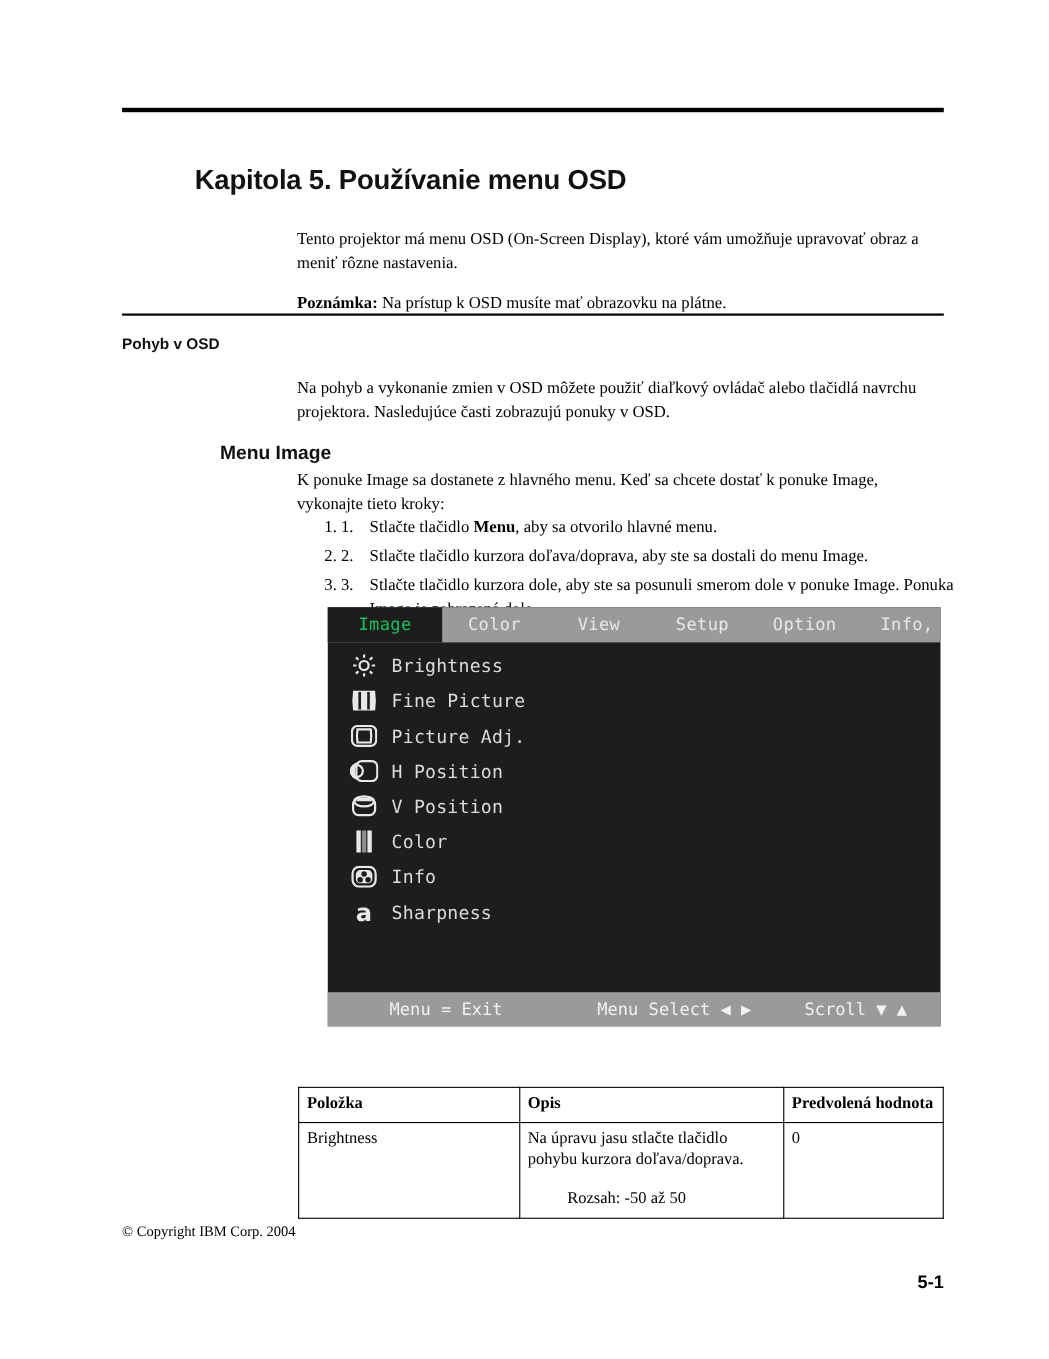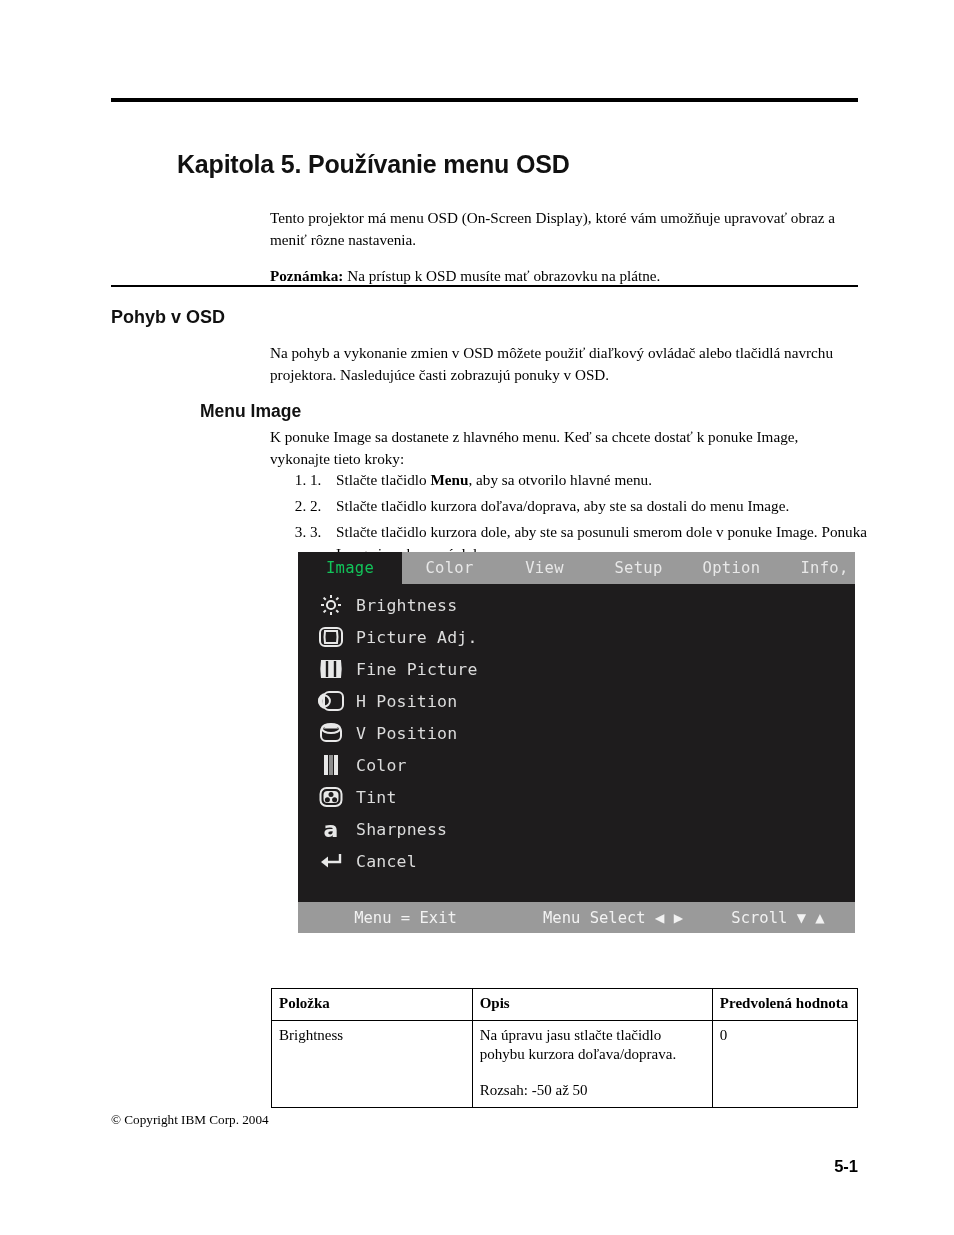--- a/index.html
+++ b/index.html
@@ -70,21 +70,21 @@
     width: 747px;
     height: 1.6px;
     background: #000000;
   }
   .sec-heading {
     position: absolute;
     left: 111px;
     top: 292px;
     font-family: "Liberation Sans", "DejaVu Sans", sans-serif;
     font-weight: bold;
-    font-size: 18px;
+    font-size: 14px;
     color: #111111;
     text-align: center;
   }
 
   
   .sub-heading {
     position: absolute;
     left: 200px;
     top: 383px;
     font-family: "Liberation Sans", "DejaVu Sans", sans-serif;
@@ -210,21 +210,21 @@
     border: 1.3px solid #000000;
     vertical-align: top;
     padding: 5px 7px 7px 7px;
     text-align: left;
   }
   .tbl th { font-weight: bold; }
   .tbl .c1 { width: 219px; }
   .tbl .c2 { width: 260px; }
   .tbl .c3 { width: 146px; }
   .tbl td.c2 p { margin: 0; }
-  .tbl td.c2 p.gap { margin-top: 17px; }
+  .tbl td.c2 p.gap { margin-top: 17px; margin-left: 36px; }
   .tbl tbody td { height: 72px; }
 
   
   .footer-copy {
     position: absolute;
     left: 111px;
     top: 1112px;
     font-size: 13.2px;
   }
   .footer-page {
@@ -299,38 +299,38 @@
             </g>
           </svg>
         </span>
         <span class="osd-label">Brightness</span>
       </div>
 
 
       <div class="osd-item">
         <span class="osd-icon">
           <svg width="24" height="20" viewBox="0 0 24 20">
-            <rect x="1" y="1" width="22" height="18" rx="5" ry="5" fill="none" stroke="#e8e8e8" stroke-width="2"></rect>
-            <path d="M6 4 Q5 10 6 16 L18 16 Q19 10 18 4 Z" fill="none" stroke="#e8e8e8" stroke-width="2"></path>
-          </svg>
-        </span>
-        <span class="osd-label">Picture Adj.</span>
-      </div>
-
-      <div class="osd-item">
-        <span class="osd-icon">
-          <svg width="24" height="20" viewBox="0 0 24 20">
             <path d="M2 1 Q0.6 10 2 19 L22 19 Q23.4 10 22 1 Z" fill="#e8e8e8"></path>
             <g stroke="#1e1c1d" stroke-width="2.4">
               <line x1="8" y1="2" x2="8" y2="18"></line>
               <line x1="16" y1="2" x2="16" y2="18"></line>
             </g>
           </svg>
         </span>
         <span class="osd-label">Fine Picture</span>
+      </div>
+
+      <div class="osd-item">
+        <span class="osd-icon">
+          <svg width="24" height="20" viewBox="0 0 24 20">
+            <rect x="1" y="1" width="22" height="18" rx="5" ry="5" fill="none" stroke="#e8e8e8" stroke-width="2"></rect>
+            <path d="M6 4 Q5 10 6 16 L18 16 Q19 10 18 4 Z" fill="none" stroke="#e8e8e8" stroke-width="2"></path>
+          </svg>
+        </span>
+        <span class="osd-label">Picture Adj.</span>
       </div>
 
       <div class="osd-item">
         <span class="osd-icon">
           <svg width="26" height="20" viewBox="0 0 26 20">
             <rect x="6" y="1" width="19" height="18" rx="5" ry="5" fill="none" stroke="#e8e8e8" stroke-width="2"></rect>
             <path d="M8 2 A8 8 0 0 0 8 18 A6 9 0 0 1 8 2 Z" fill="#e8e8e8"></path>
             <circle cx="6.5" cy="10" r="5.4" fill="none" stroke="#e8e8e8" stroke-width="2"></circle>
           </svg>
         </span>
@@ -362,41 +362,32 @@
       <div class="osd-item">
         <span class="osd-icon">
           <svg width="24" height="20" viewBox="0 0 24 20">
             <rect x="1.5" y="1" width="21" height="18" rx="6" ry="6" fill="none" stroke="#e8e8e8" stroke-width="2"></rect>
             <rect x="4.5" y="4" width="15" height="12" rx="4" ry="4" fill="#e8e8e8"></rect>
             <circle cx="12" cy="7.6" r="2.5" fill="#1e1c1d"></circle>
             <circle cx="8.4" cy="12.8" r="2.5" fill="#1e1c1d"></circle>
             <circle cx="15.6" cy="12.8" r="2.5" fill="#1e1c1d"></circle>
           </svg>
         </span>
-        <span class="osd-label">Tint</span>
+        <span class="osd-label">Info</span>
       </div>
 
       <div class="osd-item">
         <span class="osd-icon">
           <svg width="22" height="22" viewBox="0 0 22 22">
             <text x="11" y="19" text-anchor="middle" font-family="'DejaVu Sans', sans-serif" font-size="22" font-weight="bold" fill="#e8e8e8">a</text>
           </svg>
         </span>
         <span class="osd-label">Sharpness</span>
       </div>
 
-      <div class="osd-item">
-        <span class="osd-icon">
-          <svg width="24" height="20" viewBox="0 0 24 20">
-            <path d="M21 3 L21 11 L7 11" fill="none" stroke="#e8e8e8" stroke-width="2.4"></path>
-            <path d="M9 5.5 L2 11 L9 16.5 Z" fill="#e8e8e8"></path>
-          </svg>
-        </span>
-        <span class="osd-label">Cancel</span>
-      </div>
 
     </div>
 
     <div class="osd-status">
       <div class="st-exit">Menu = Exit</div>
       <div class="st-select">Menu Select ◀ ▶</div>
       <div class="st-scroll">Scroll ▼ ▲</div>
     </div>
 
   </div>

